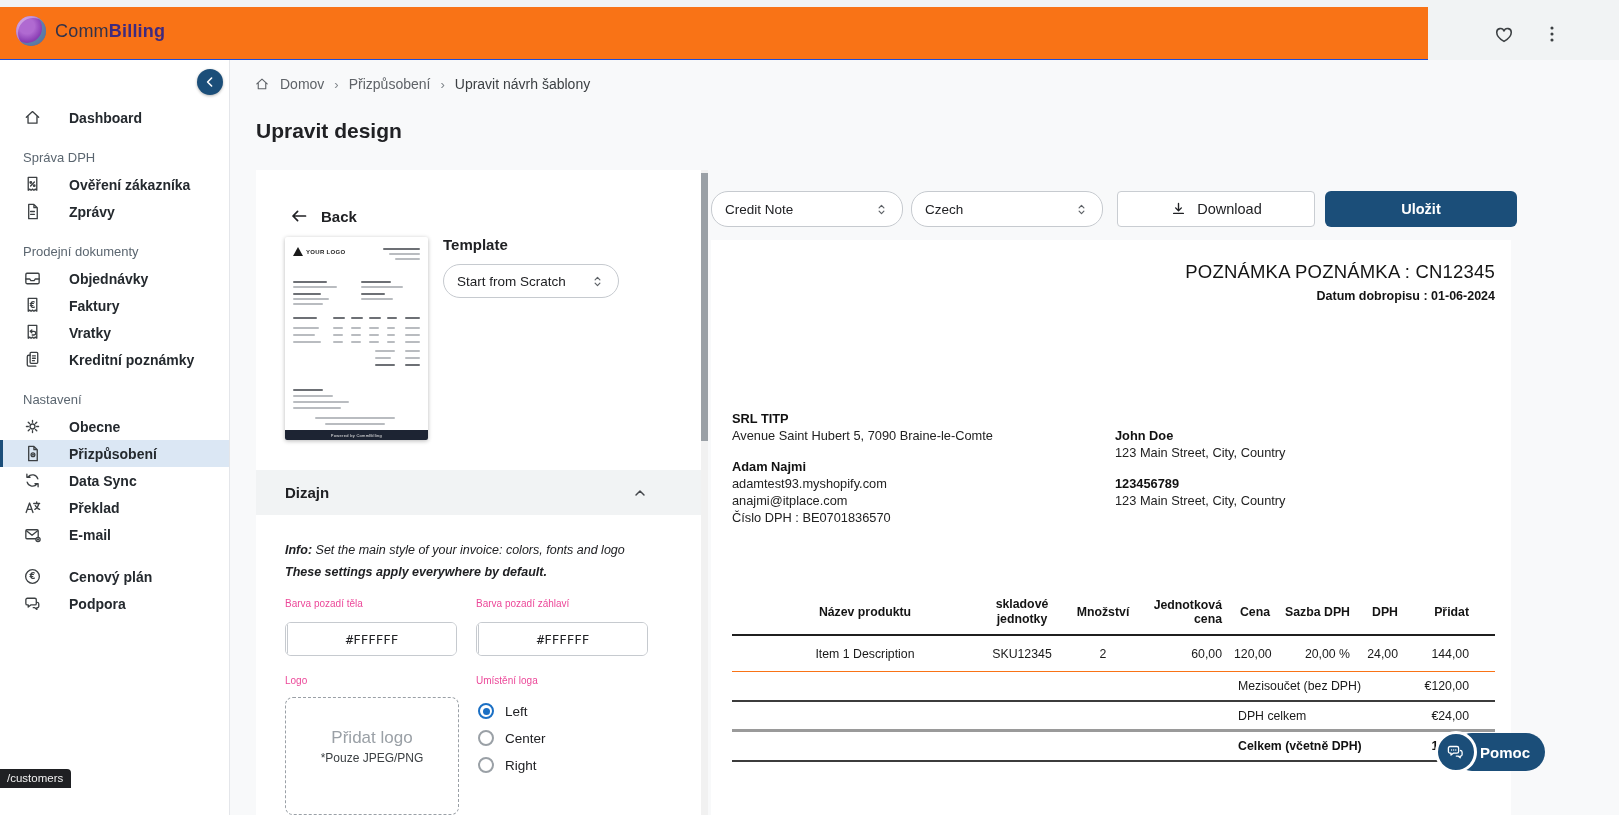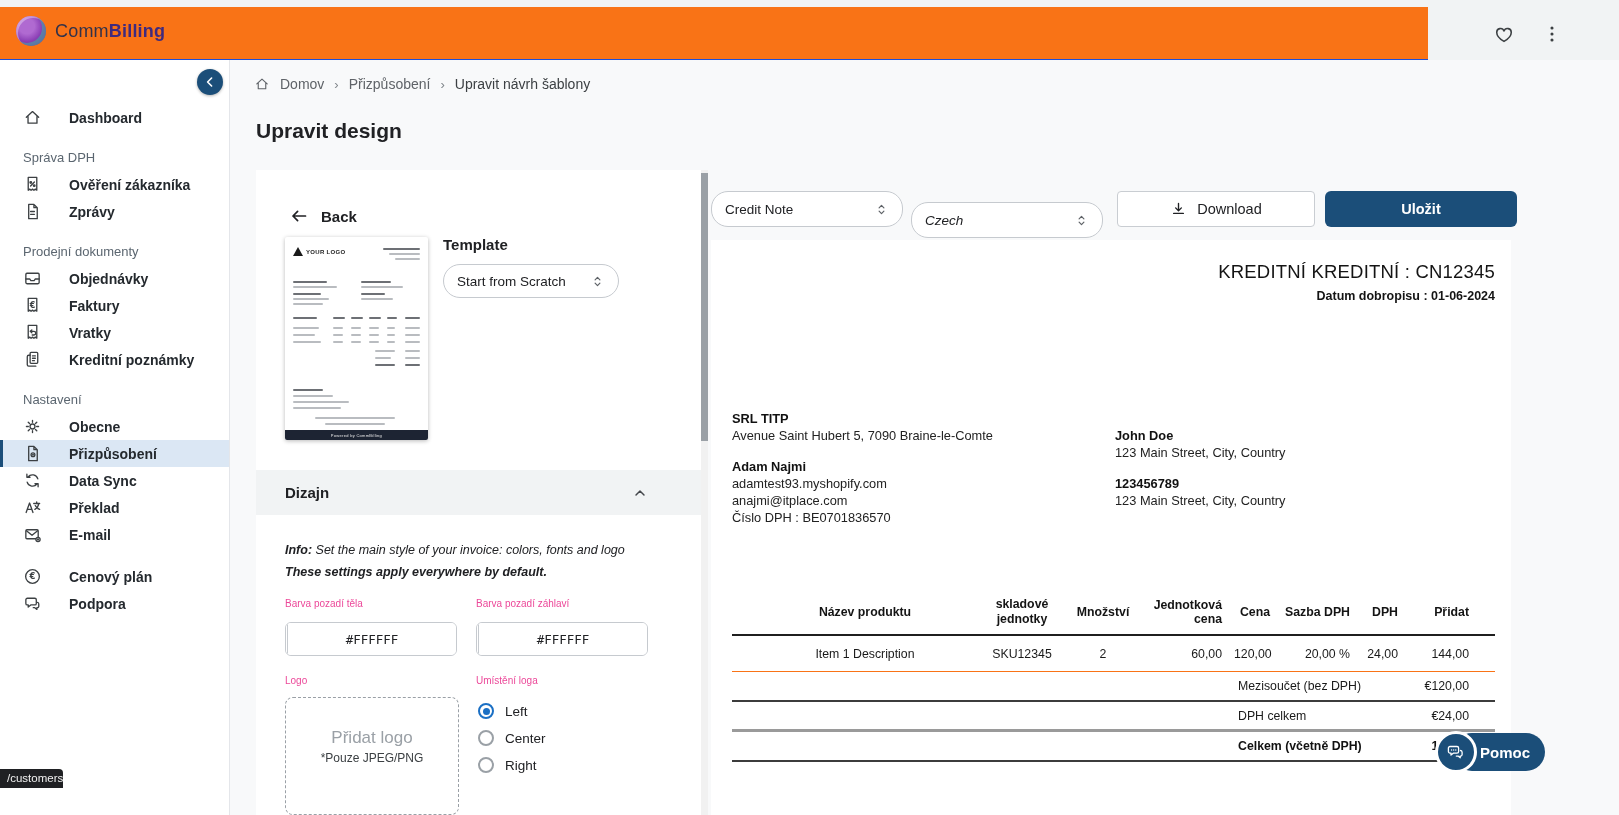--- a/index.html
+++ b/index.html
@@ -100,21 +100,21 @@
   .rdot.on { border-color:#1a6fc4; position:relative; }
   .rdot.on::after { content:""; position:absolute; left:2.5px; top:2.5px; width:7px; height:7px;
                     border-radius:50%; background:#1a6fc4; }
 
   
   #lp-track { position:absolute; left:445px; top:0; width:7px; height:645px; background:#f1f1f1; }
   #lp-thumb { position:absolute; left:0; top:3px; width:7px; height:268px; background:#9aa0a6; }
 
   
   #doc-select  { position:absolute; left:711px; top:191px; width:192px; height:36px; z-index:6; }
-  #lang-select { position:absolute; left:911px; top:202px; width:192px; height:36px; z-index:6;font-style:italic; }
+  #lang-select { position:absolute; left:911px; top:191px; width:192px; height:36px; z-index:6; }
   #download-btn { position:absolute; left:1117px; top:191px; width:198px; height:36px; background:#fff;
                   border:1px solid #c9cdd2; border-radius:4px; display:flex; align-items:center;
                   justify-content:center; gap:10px; font-size:14.5px; color:#202124; cursor:pointer; z-index:6; }
   #download-btn .ic { width:17px; height:17px; color:#202124; }
   #save-btn { position:absolute; left:1325px; top:191px; width:192px; height:36px; background:#1b4e79;
               border:none; border-radius:6px; color:#fff; font-size:14.5px; font-weight:700;
               cursor:pointer; z-index:6; }
 
   
   #doc { position:absolute; left:711px; top:240px; width:800px; height:575px; background:#fff; z-index:4;
@@ -149,21 +149,21 @@
   #help-pill { position:absolute; left:18px; top:2px; width:92px; height:38px; background:#1b4e79;
                border-radius:19px; display:flex; align-items:center; justify-content:flex-end;
                padding-right:15px; color:#fff; font-size:15px; font-weight:700; }
   #help-circle { position:absolute; left:0; top:0; width:42px; height:42px; border-radius:50%;
                  background:#1b4e79; border:3px solid #ffffff; display:flex; align-items:center;
                  justify-content:center; color:#fff; }
   #help-circle .ic { width:22px; height:22px; stroke-width:1.3; }
 
   
   #status-link { position:absolute; left:0; top:769px; background:#1f2023; color:#f1f1f1;
-                 font-size:11.5px; padding:3px 0 4px 7px; border-radius:0 4px 0 0; z-index:60; }
+                 font-size:11.5px; padding:3px 8px 4px 7px; border-radius:0 4px 0 0; z-index:60; }
 </style>
 </head>
 <body>
 
 <svg width="0" height="0" style="position:absolute">
   <defs>
     <symbol id="i-home" viewBox="0 0 20 20">
         <path d="M3.5 9.8 L10 3.8 l6.5 6 M5.3 8.8 V16 h9.4 V8.8"></path>
       </symbol>
     <symbol id="i-receipt" viewBox="0 0 20 20">
@@ -534,21 +534,21 @@
 </div>
 <button id="download-btn">
   <svg class="ic">
       <use href="#i-download"></use>
     </svg>
   <span>Download</span>
 </button>
 <button id="save-btn">Uložit</button>
 
 <section id="doc">
-  <div id="doc-title">KREDITNÍ KREDITNÍ : CN12345</div>
+  <div id="doc-title">POZNÁMKA POZNÁMKA : CN12345</div>
   <div id="doc-date">Datum dobropisu : 01-06-2024</div>
 
   <div id="seller" class="addr">
     <div class="nm">SRL TITP</div>
     <div>Avenue Saint Hubert 5, 7090 Braine-le-Comte</div>
     <div class="addr-gap"></div>
     <div class="nm">Adam Najmi</div>
     <div>adamtest93.myshopify.com</div>
     <div>anajmi@itplace.com</div>
     <div>Číslo DPH : BE0701836570</div>

